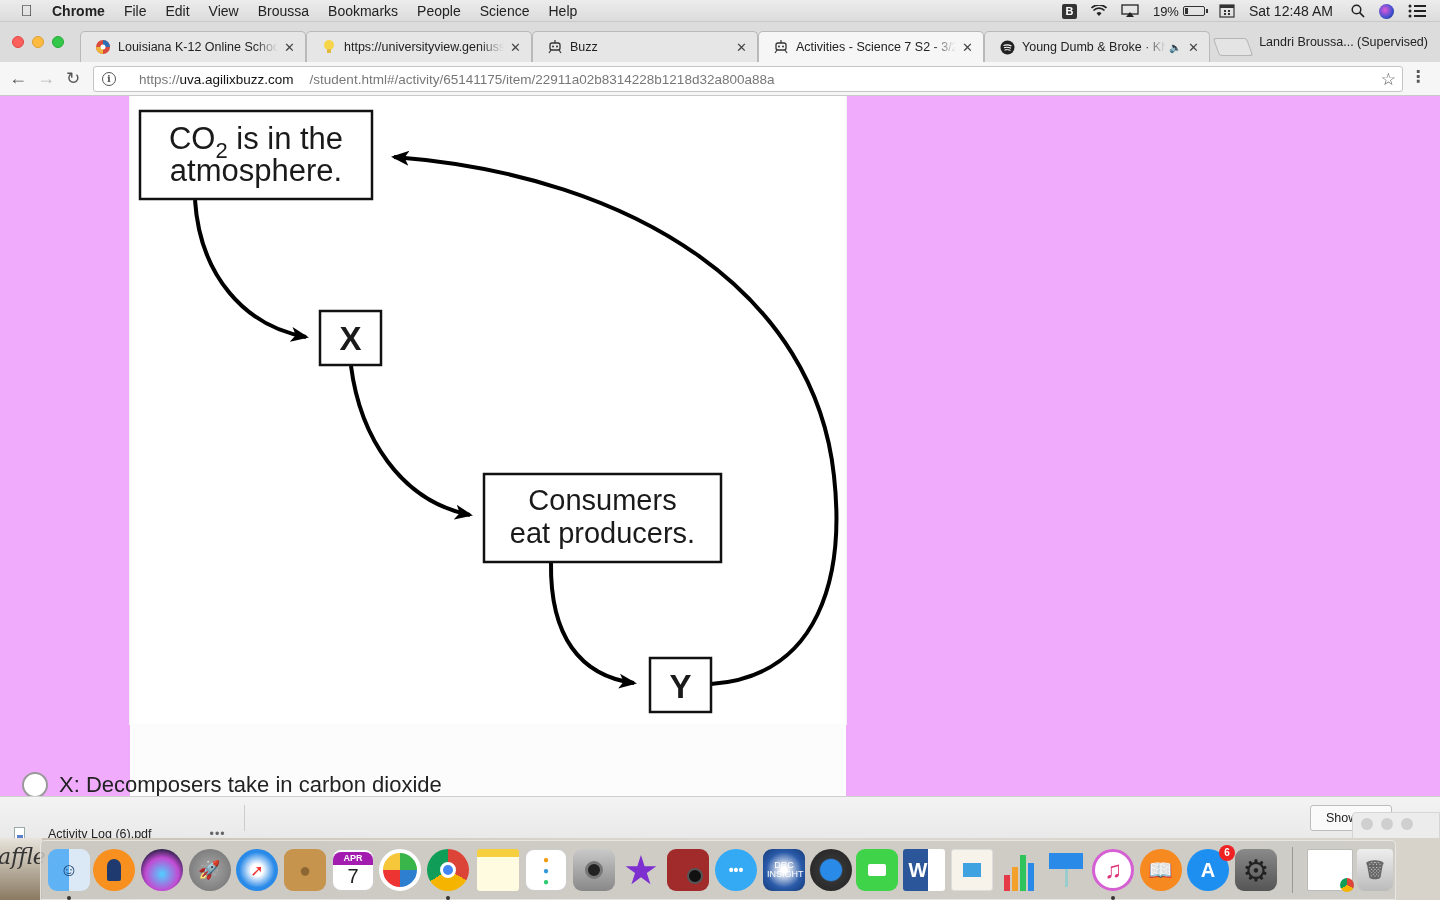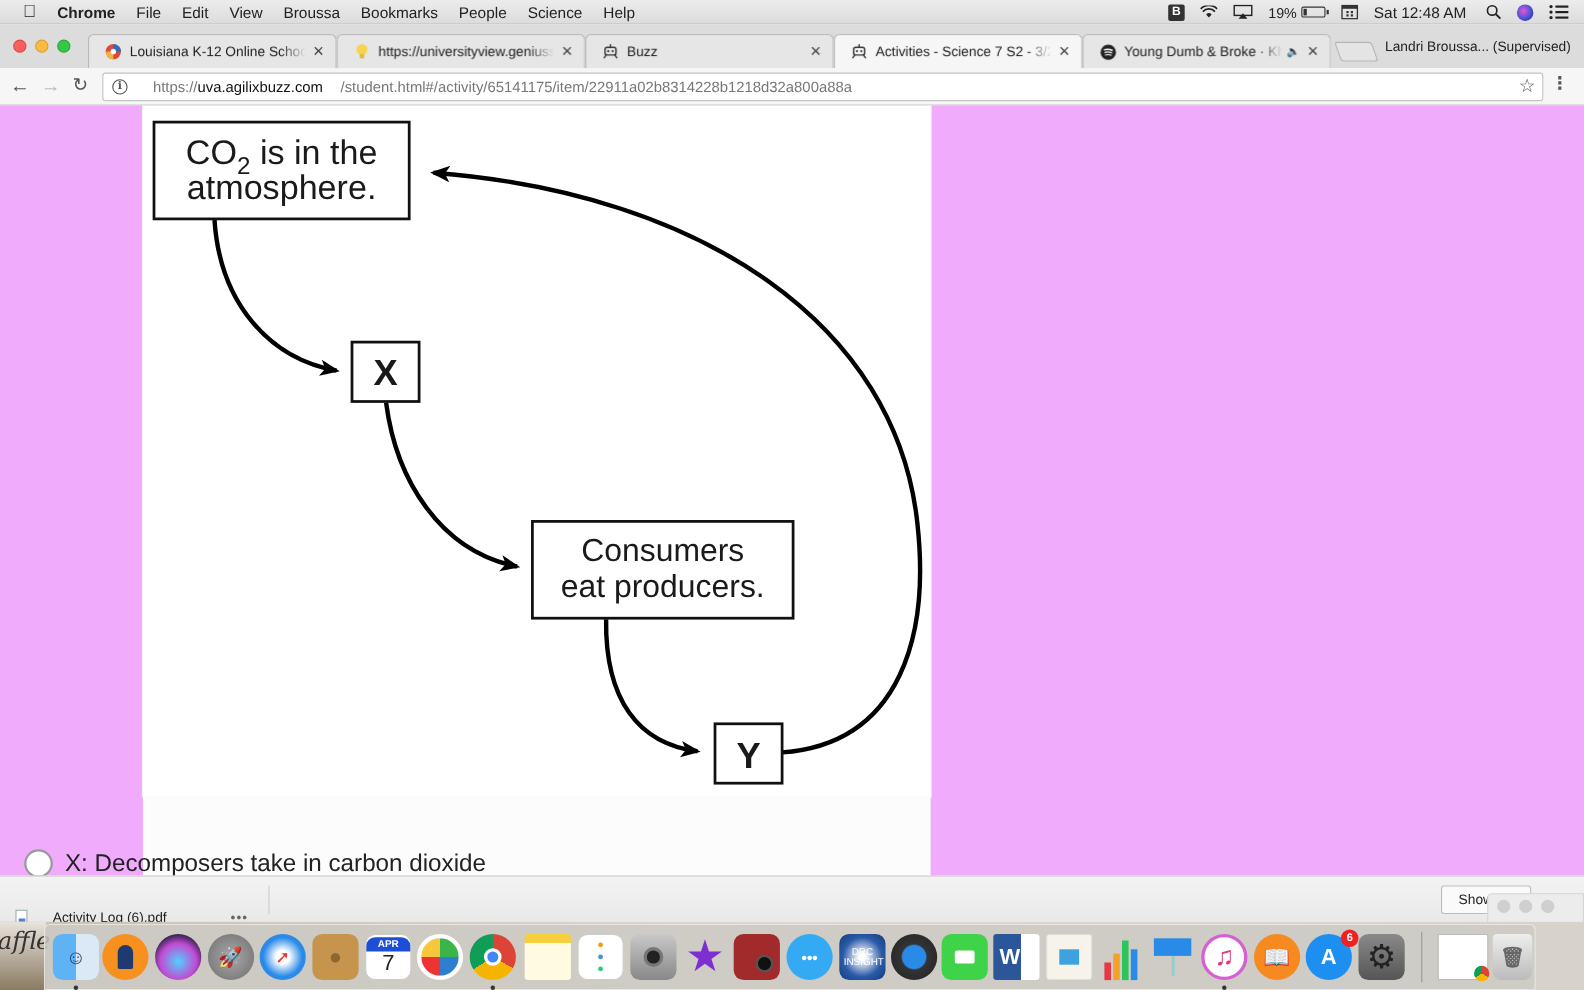--- a/index.html
+++ b/index.html
@@ -341,21 +341,21 @@
   <div class="dock-item round" style="left:148px;background:radial-gradient(#a9a9a9,#6d6d6d);">
     <span style="font-size:18px;color:#333;">🚀</span>
   </div>
   <div class="dock-item round" style="left:195px;background:radial-gradient(#fff 20%,#2a8ae8 60%);">
     <span style="color:#e33;font-size:16px;">➚</span>
   </div>
   <div class="dock-item" style="left:243px;background:#c7944d;">
     <span style="color:#8d6733;">●</span>
   </div>
   <div class="dock-item" style="left:291px;background:#fff;flex-direction:column;border:1px solid #ccc;">
-    <span class="dock-label" style="background:#1d4ed8;color:#fff;width:100%;padding:2px 0;border-radius:8px 8px 0 0;">APR</span>
+    <span class="dock-label" style="background:#a21caf;color:#fff;width:100%;padding:2px 0;border-radius:8px 8px 0 0;">APR</span>
     <span style="color:#222;font-weight:normal;font-size:20px;">7</span>
   </div>
   <div class="dock-item round" style="left:338px;background:conic-gradient(#3ab54a 0 25%,#2f7fd1 25% 50%,#e33 50% 75%,#f6c73b 75%);border:4px solid #fff;"></div>
   <div class="dock-item round" style="left:386px;background:conic-gradient(#db4437 0 33%,#f4b400 33% 66%,#0f9d58 66%);">
     <span style="display:block;width:16px;height:16px;border-radius:50%;background:#4285f4;border:3px solid #fff;"></span>
   </div>
   <div class="dock-dot" style="left:405px;"></div>
 
   <div class="dock-item" style="left:436px;background:linear-gradient(#f5cf3d 20%,#fffbe0 20%);border-radius:3px;"></div>
   <div class="dock-item" style="left:484px;background:#fff;border:1px solid #ccc;">

